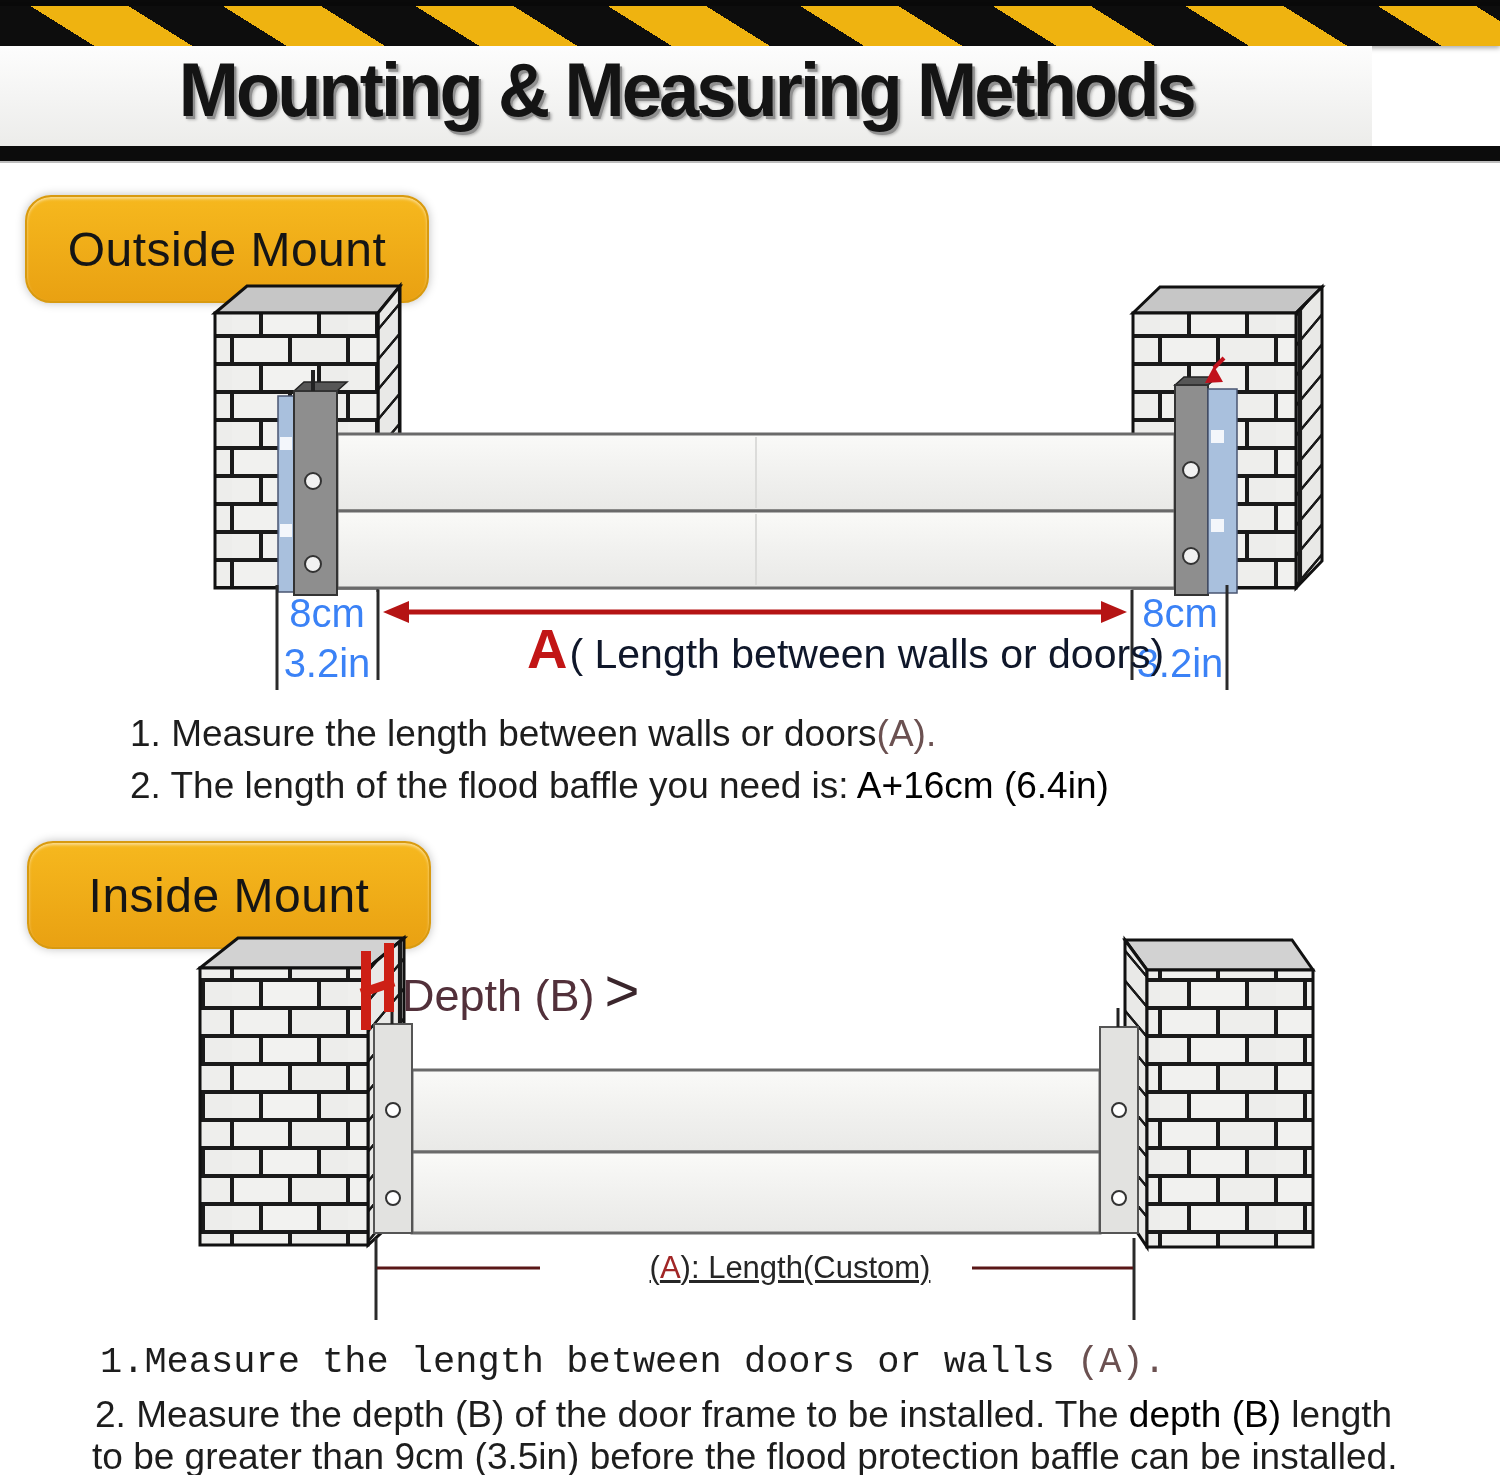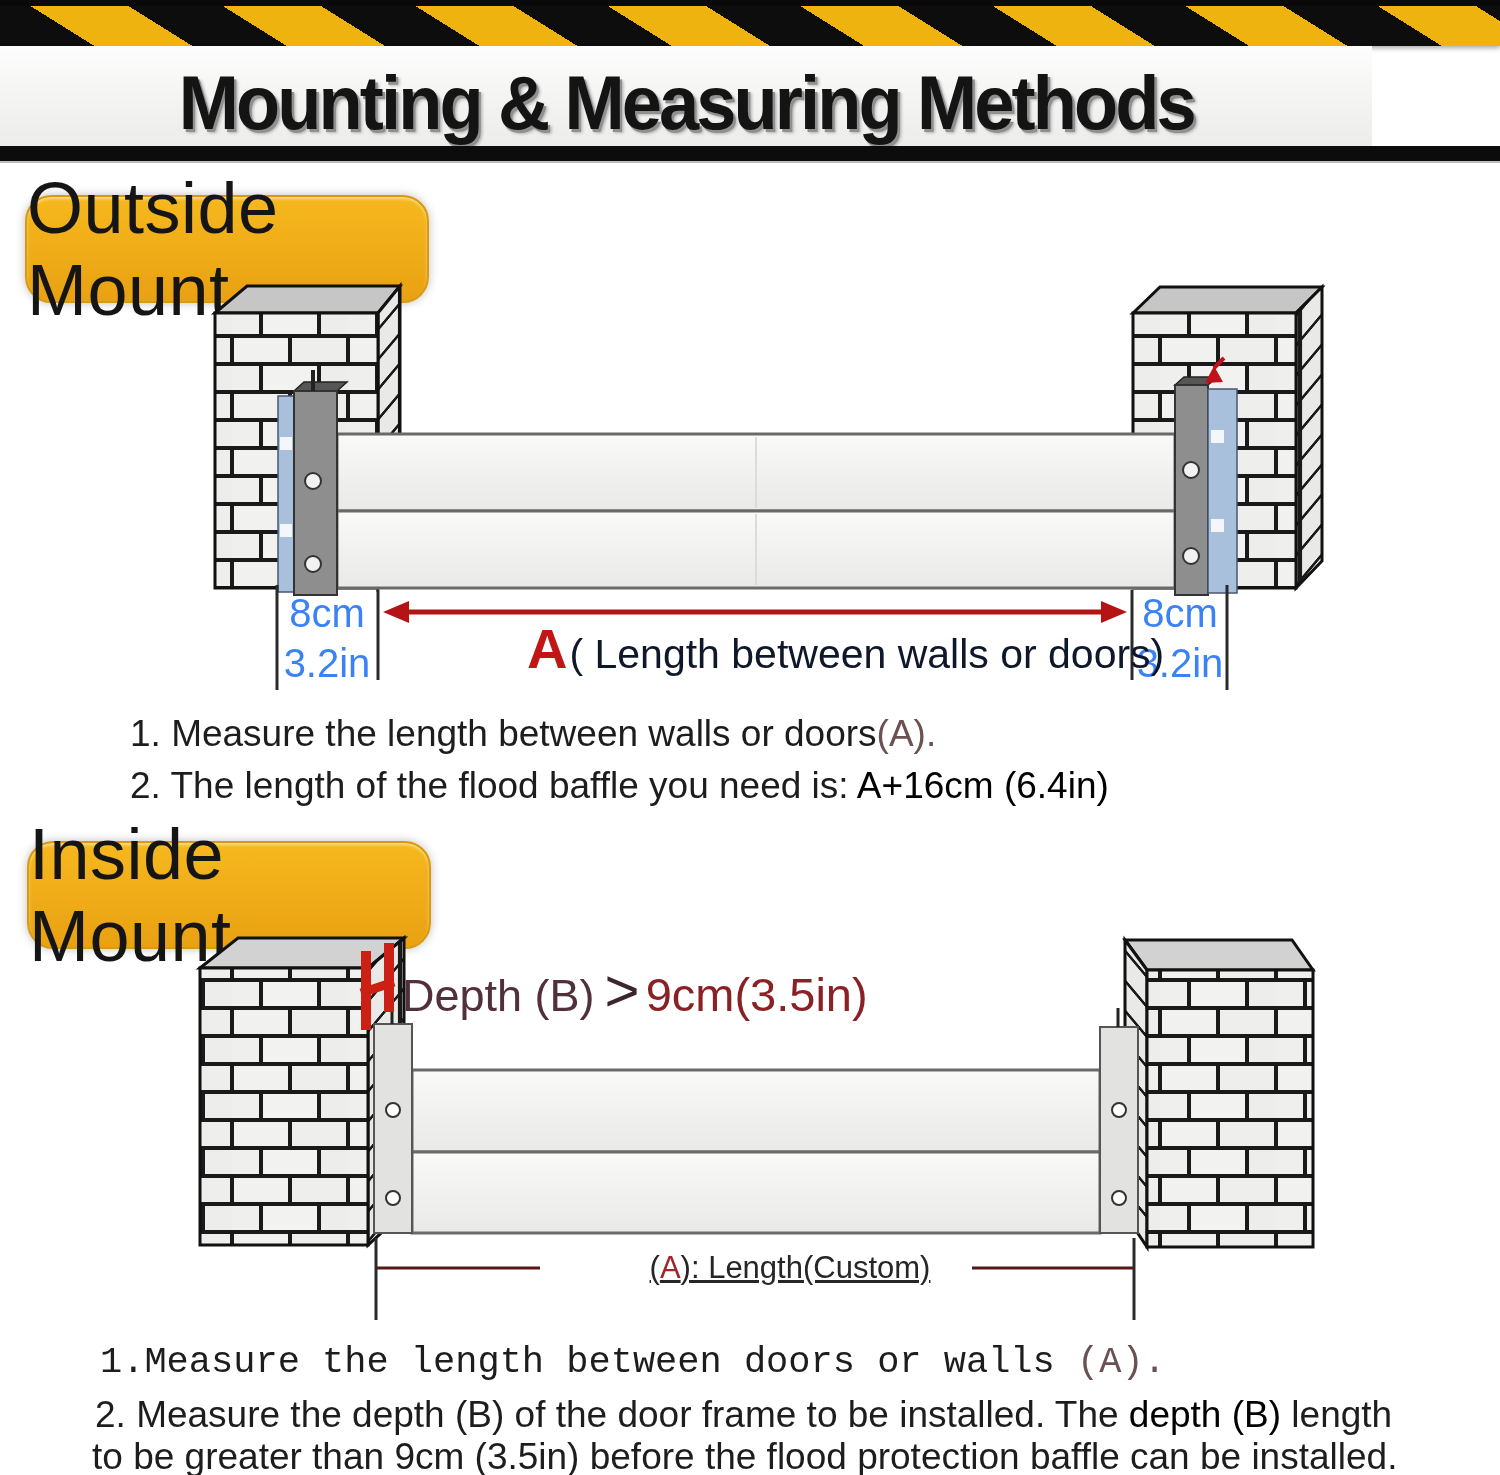--- a/index.html
+++ b/index.html
@@ -14,37 +14,37 @@
   
   .top-strip{left:0;top:0;width:1500px;height:6px;background:#0a0a0a;}
   .hazard{
     left:0;top:6px;width:1500px;height:40px;
     background:repeating-linear-gradient(32deg,#0d0d0d 0 50px,#efb310 50px 102px);
     box-shadow:0 2px 5px rgba(0,0,0,.35);
   }
   .title-band{
     left:0;top:46px;width:1372px;height:100px;
     background:linear-gradient(#fdfdfd,#ececea);
-    display:flex;align-items:flex-end;justify-content:center;
+    display:flex;align-items:flex-start;justify-content:center;
   }
   .page-title{
     font-size:76px;font-weight:bold;letter-spacing:-3px;color:#141414;
     transform:scaleX(.95);white-space:nowrap;
     text-shadow:2.5px 2.5px 0 #909090, 4px 4px 3px rgba(0,0,0,.25);
   }
   .black-bar{left:0;top:146px;width:1500px;height:15px;background:#0c0c0c;border-bottom:2px solid #bdbdbd;}
 
   
   .badge{
     width:400px;height:104px;border-radius:26px;
     background:linear-gradient(#f6b81e,#e9a112);
     border:2px solid #d89a10;
     box-shadow:0 0 10px rgba(0,0,0,.25), inset 0 2px 3px rgba(255,255,255,.5);
     display:flex;align-items:center;justify-content:center;
-    font-size:72px;color:#151515;letter-spacing:.5px;
+    font-size:48px;color:#151515;letter-spacing:.5px;
   }
   .badge-outside{left:25px;top:195px;}
   .badge-inside{left:27px;top:841px;}
 
   
   .diagram-svg{left:0;top:0;width:1500px;height:1475px;}
 
   
   .gap-label{font-size:40px;line-height:50px;color:#3b82f6;text-align:center;white-space:nowrap;}
   .gap-left{left:272px;top:588px;width:110px;}
@@ -234,21 +234,20 @@
 <div class="abs inst out-inst1">
   <span>1. Measure the length between walls or doors</span><span class="accent-soft">(A).</span>
 </div>
 <div class="abs inst out-inst2">
   <span>2. The length of the flood baffle you need is: </span><span class="accent-red">A+16cm (6.4in)</span>
 </div>
 
 <div class="abs depth-label">
   <span class="d">Depth (B) </span>
   <span class="gt">&gt;</span>
-  <span class="v">9cm(3.5in)</span>
 </div>
 <div class="abs len-label">
   <span>(</span><span class="a">A</span><span>): Length(Custom)</span>
 </div>
 <div class="abs inst bot-inst1">
   <span>1.Measure the length between doors or walls </span><span class="accent-soft">(A).</span>
 </div>
 <div class="abs inst bot-inst2">
   <span>2. Measure the depth (B) of the door frame to be installed. The </span><span class="accent-red">depth (B)</span><span> length</span>
 </div>

